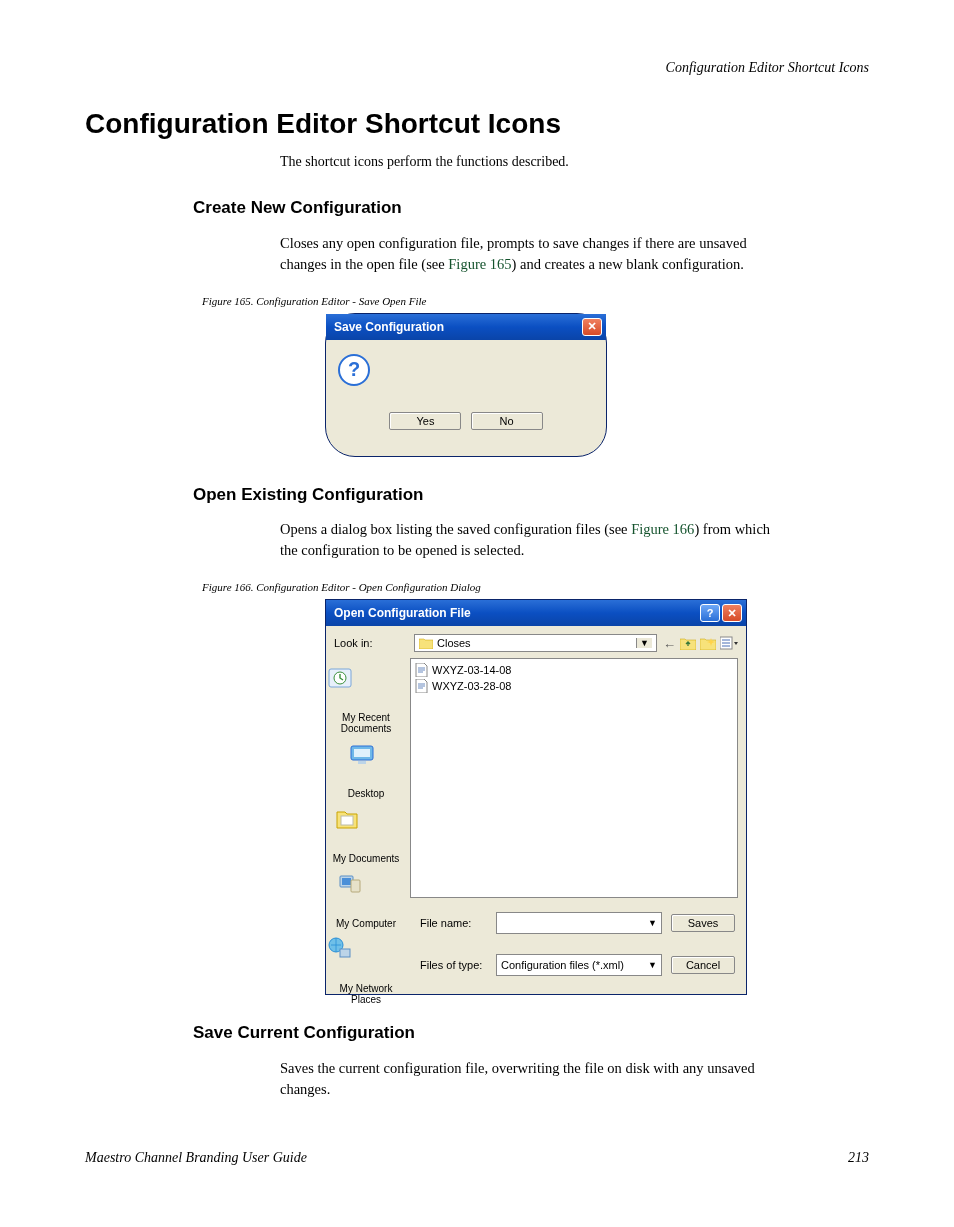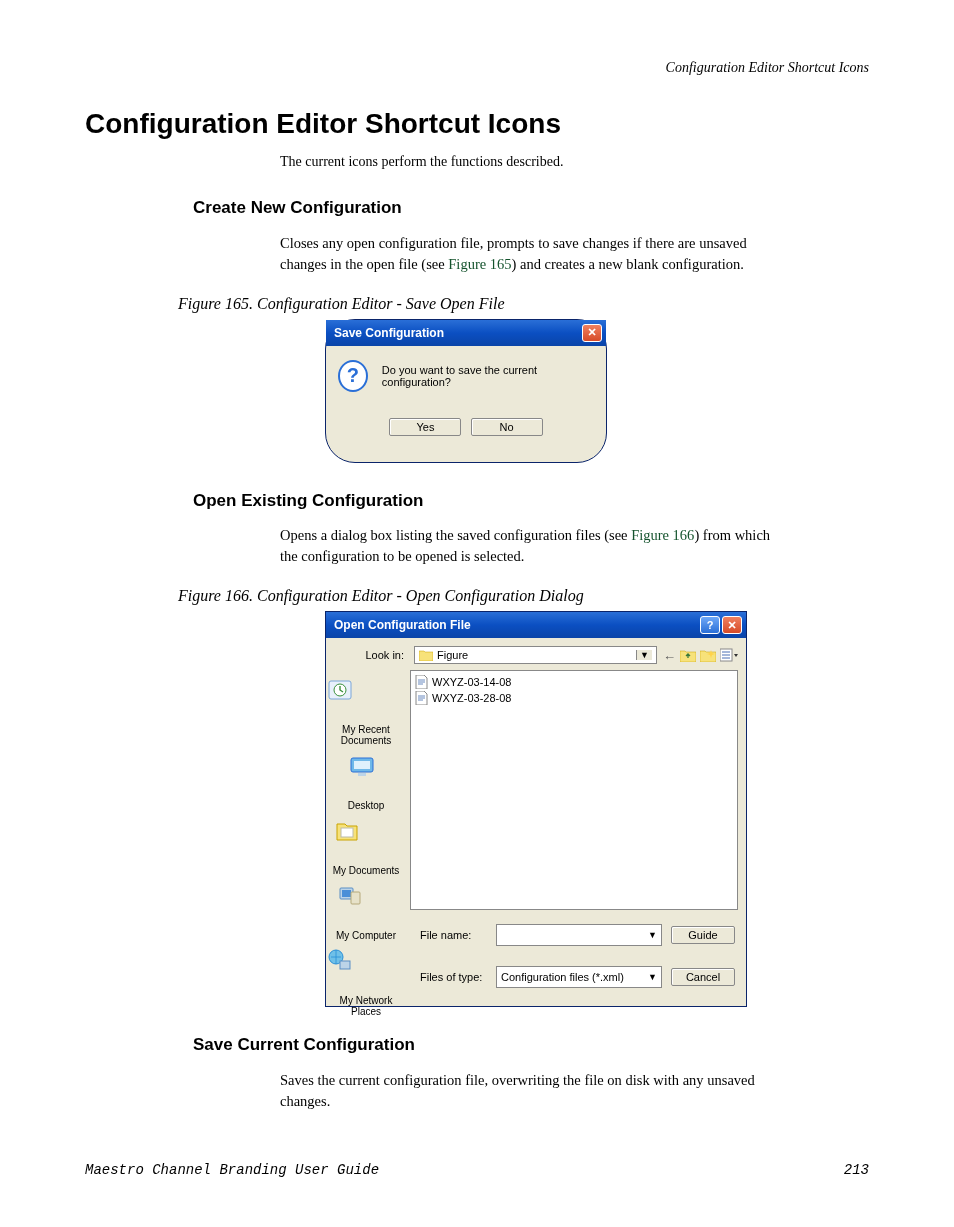--- a/index.html
+++ b/index.html
@@ -32,23 +32,23 @@
     margin: 28px 0 6px 0;
     margin-left: 108px;
   }
   .body-text {
     margin-left: 195px;
     line-height: 1.45;
     font-size: 14.5px;
     max-width: 500px;
   }
   .figcaption {
-    margin-left: 93px;
+    margin-left: 117px;
     font-style: italic;
-    font-size: 16px;
+    font-size: 11px;
     margin-top: 20px;
     margin-bottom: 6px;
   }
   .link { color: #14532d; }
   .dialog-wrapper {
     margin-left: 240px;
   }
 
   .xp-dialog {
     border: 1px solid #0a246a;
@@ -104,21 +104,21 @@
     display:inline-block;
     text-align:center;
   }
 
   .open-dialog { width: 420px; margin-left: 240px; }
   .open-toolbar {
     display:flex; align-items:center; gap:6px;
     padding: 8px 8px 6px 8px;
     background:#ece9d8;
   }
-  .open-toolbar .label { width: 70px; text-align:right; padding-right:4px; }
+  .open-toolbar .label { width: 70px; padding-right:4px; }
   .xp-combo {
     flex:1; background:#fff; border:1px solid #888;
     padding:2px 4px; display:flex; align-items:center; gap:4px;
   }
   .xp-combo .chev { margin-left:auto; background:#ece9d8; border-left:1px solid #888; padding:0 3px; font-size:9px; }
   .toolbar-icons { display:flex; gap:4px; color:#555; align-items:center; font-size:13px; }
   .open-body { display:flex; height: 240px; }
   .places {
     width: 80px; background:#ece9d8;
     display:flex; flex-direction:column; align-items:center;
@@ -136,51 +136,50 @@
   .file-item .ficon { font-size:12px; }
   .open-bottom {
     display:grid; grid-template-columns: 80px 70px 1fr 70px;
     gap:0 6px; padding: 4px 8px 8px 8px; align-items:center;
   }
   .open-bottom .xp-input { background:#fff; border:1px solid #888; padding:2px 4px; display:flex; align-items:center; height:16px; }
   .open-bottom .chev { margin-left:auto; font-size:9px; }
 
   .footer {
     display:flex; justify-content:space-between;
-    font-style: italic; font-size: 14px; margin-top: 50px; font-family: Liberation Mono, monospace;
+    font-style: italic; font-size: 14px; margin-top: 50px;
   }
 
   svg { display:block; }
 </style>
 </head>
 <body>
 
 <div class="running-header">Configuration Editor Shortcut Icons</div>
 
 <h1>Configuration Editor Shortcut Icons</h1>
-<p class="intro-indent">The current icons perform the functions described.</p>
+<p class="intro-indent">The shortcut icons perform the functions described.</p>
 
 <h2>Create New Configuration</h2>
 <p class="body-text">
   <span>Closes any open configuration file, prompts to save changes if there are unsaved changes in the open file (see </span><span class="link">Figure 165</span><span>) and creates a new blank configuration.</span>
 </p>
 
 <div class="figcaption">Figure 165.  Configuration Editor - Save Open File</div>
 
 <div class="dialog-wrapper">
   <div class="xp-dialog save-dialog">
     <div class="xp-titlebar">
       <span>Save Configuration</span>
       <div class="title-btns">
         <div class="xp-btn close">✕</div>
       </div>
     </div>
     <div class="save-body">
       <div class="q-icon">?</div>
-      <div>Do you want to save the current configuration?</div>
     </div>
     <div class="save-buttons">
       <span class="xp-button">Yes</span>
       <span class="xp-button">No</span>
     </div>
   </div>
 </div>
 
 <h2>Open Existing Configuration</h2>
 <p class="body-text">
@@ -198,21 +197,21 @@
     </div>
   </div>
   <div class="open-toolbar">
     <div class="label">Look in:</div>
     <div class="xp-combo">
       <span>
         <svg width="14" height="12" viewBox="0 0 14 12">
             <path d="M0 2h5l1 1h8v9H0z" fill="#f7e27a" stroke="#c9a300" stroke-width="0.5"></path>
           </svg>
       </span>
-      <span>Figure</span>
+      <span>Closes</span>
       <span class="chev">▼</span>
     </div>
     <div class="toolbar-icons">
       <span>←</span>
       <span>
         <svg width="16" height="14" viewBox="0 0 16 14">
             <path d="M0 3h5l1 1h10v10H0z" fill="#f7e27a" stroke="#c9a300" stroke-width="0.5"></path>
             <path d="M8 10V6M6 8l2-2 2 2" stroke="#3a7a3a" stroke-width="1.3" fill="none"></path>
           </svg>
       </span>
@@ -304,21 +303,21 @@
       </div>
     </div>
   </div>
   <div class="open-bottom">
     <div></div>
     <div>File name:</div>
     <div class="xp-input">
       <span></span>
       <span class="chev">▼</span>
     </div>
-    <span class="xp-button" style="width:auto;">Guide</span>
+    <span class="xp-button" style="width:auto;">Saves</span>
 
     <div></div>
     <div>Files of type:</div>
     <div class="xp-input">
       <span>Configuration files (*.xml)</span>
       <span class="chev">▼</span>
     </div>
     <span class="xp-button" style="width:auto;">Cancel</span>
   </div>
 </div>

